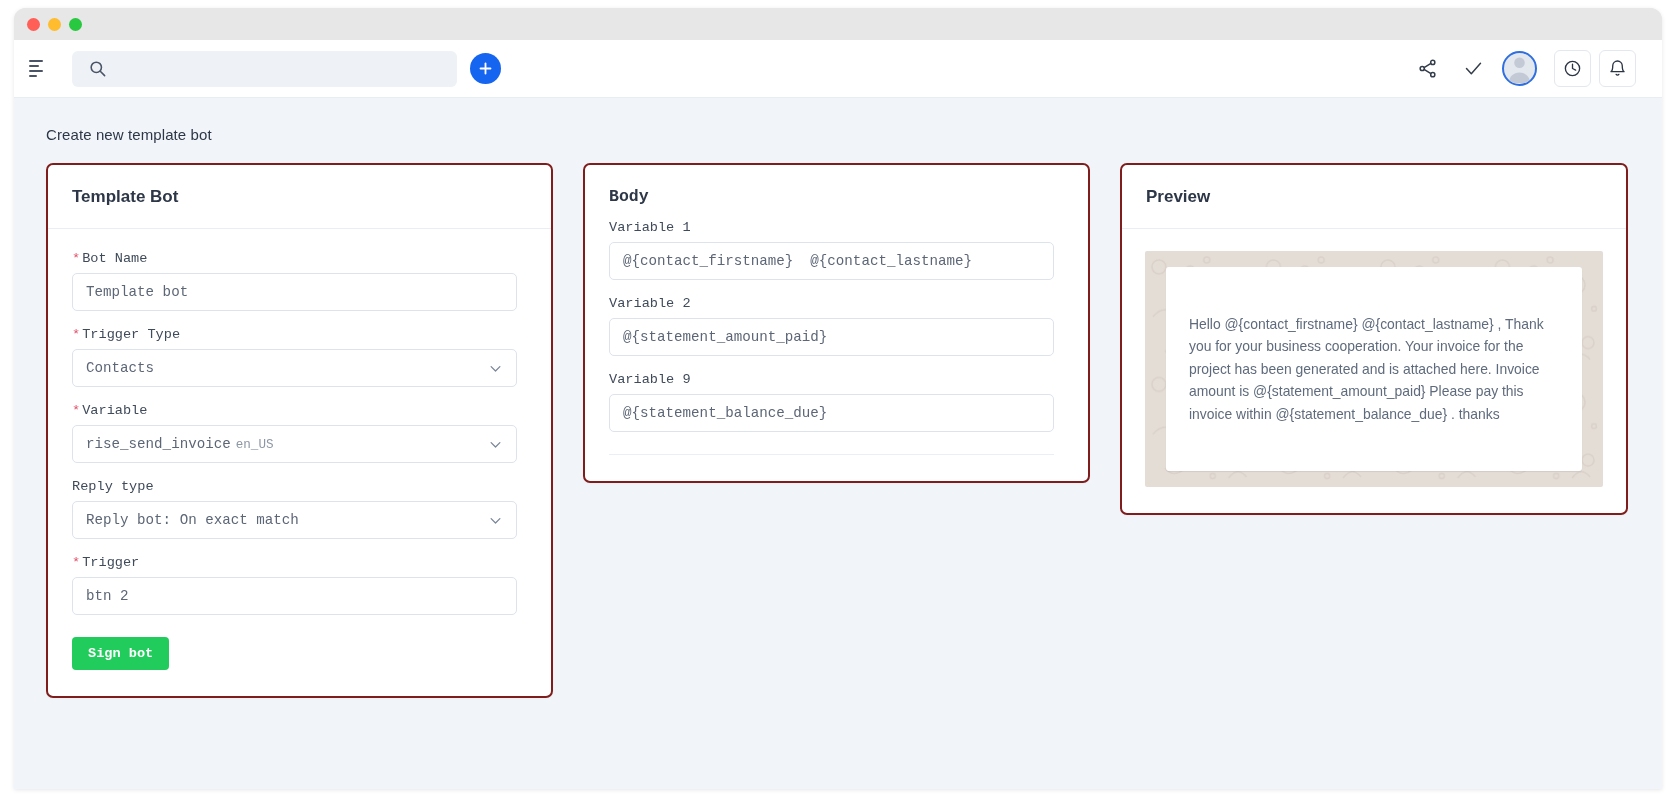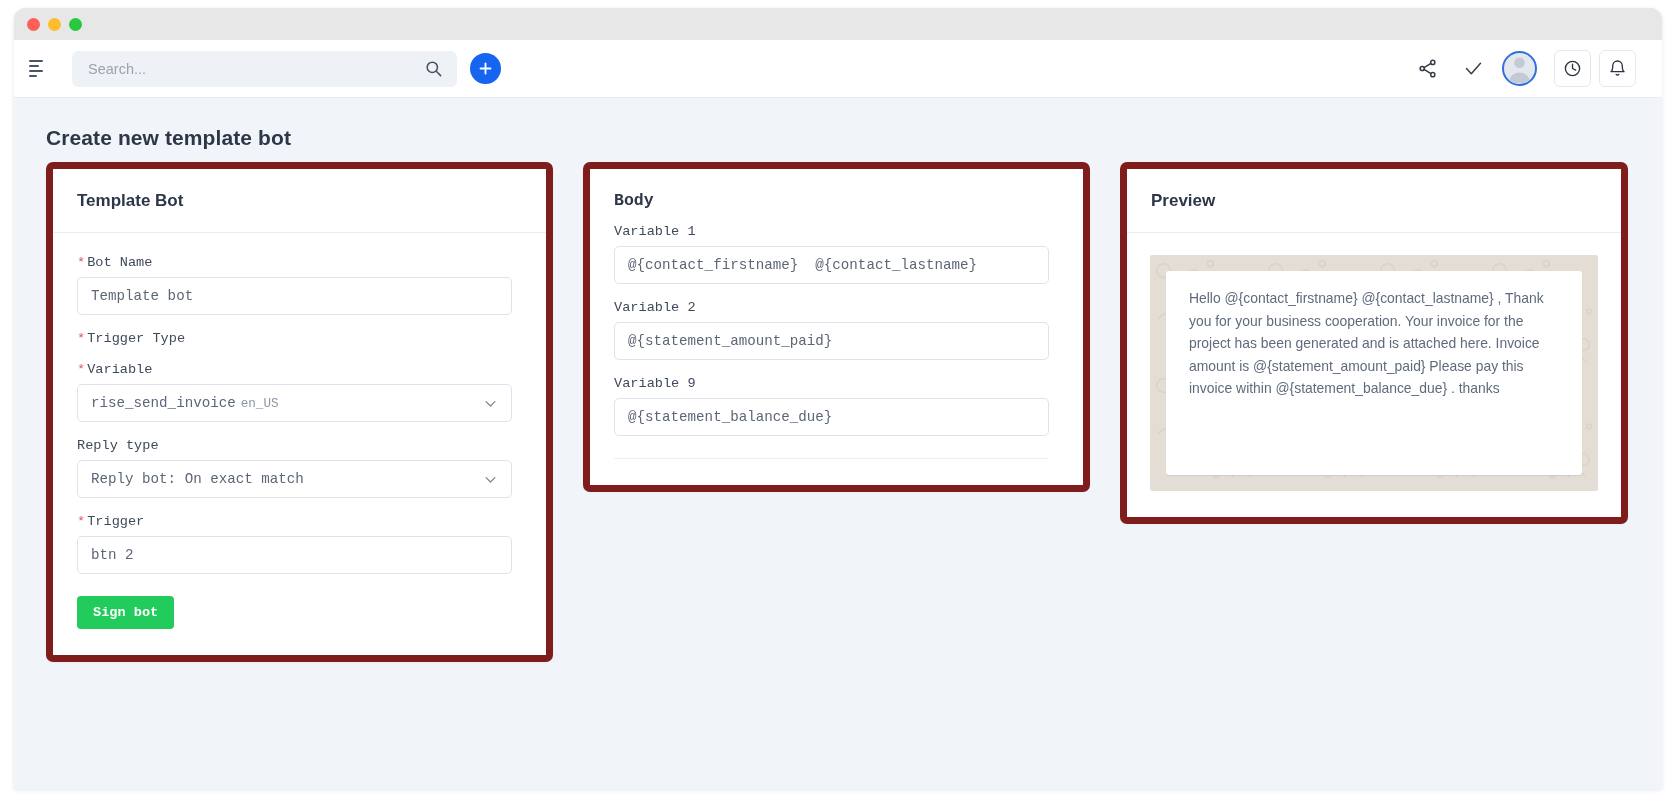--- a/index.html
+++ b/index.html
@@ -133,34 +133,34 @@
   .box-btn svg { width: 19px; height: 19px; }
 
   
   .page {
     flex: 1;
     background: #f1f5f9;
     padding: 28px 32px 0 32px;
     overflow: hidden;
   }
   .page-title {
-    font-size: 21px;
-    font-weight: bold;
+    font-size: 15px;
+    font-weight: normal;
     color: #2d3748;
-    margin-bottom: 12px;
+    margin-bottom: 20px;
     letter-spacing: .1px;
   }
   .columns {
     display: flex;
     gap: 30px;
     align-items: flex-start;
   }
   .card {
     background: #ffffff;
-    border: 7px solid #7f1d1d;
+    border: 2px solid #7f1d1d;
     border-radius: 7px;
     box-shadow: 0 1px 2px rgba(16,24,40,.03);
   }
   .card-head {
     height: 64px;
     border-bottom: 1px solid #e9eef4;
     display: flex;
     align-items: center;
     padding: 0 24px;
     justify-content: space-between;
@@ -253,21 +253,22 @@
   }
   .doodles { position: absolute; inset: 0; opacity: .45; }
   .bubble {
     position: relative;
     width: 416px;
     height: 204px;
     background: #ffffff;
     border-radius: 3px;
     box-shadow: 0 1px 1px rgba(0,0,0,.08);
     display: flex;
-    padding: 16px 23px;
+    align-items: center;
+    padding: 0 23px;
   }
   .bubble-text {
     font-size: 13.9px;
     line-height: 1.62;
     color: #5f6b7c;
   }
 </style>
 </head>
 <body>
 
@@ -284,21 +285,20 @@
     <div class="topbar">
 
       <div class="menu-icon">
         <i></i>
           <i></i>
           <i></i>
           <i></i>
       </div>
 
       <div class="search-wrap">
-        <input class="search-input" type="text" placeholder="Search..." style="">
         <span class="search-icon">
           <svg viewBox="0 0 24 24" fill="none" stroke="currentColor" stroke-width="2" stroke-linecap="round">
               <circle cx="10.5" cy="10.5" r="6.5"></circle>
               <line x1="15.5" y1="15.5" x2="21" y2="21"></line>
             </svg>
         </span>
       </div>
 
       <button class="add-btn">
         <svg viewBox="0 0 24 24" fill="none" stroke="currentColor" stroke-width="2.6" stroke-linecap="round">
@@ -367,20 +367,28 @@
               <span class="label">
                 <span class="req">*</span><span>Bot Name</span>
               </span>
               <input class="input" type="text" value="Template bot" style="">
             </div>
 
             <div class="field">
               <span class="label">
                 <span class="req">*</span><span>Trigger Type</span>
               </span>
+              <div class="select">
+                <span>Contacts</span>
+                <span class="chev">
+                  <svg viewBox="0 0 24 24" fill="none" stroke="currentColor" stroke-width="2" stroke-linecap="round" stroke-linejoin="round">
+                      <polyline points="5,9 12,16 19,9"></polyline>
+                    </svg>
+                </span>
+              </div>
             </div>
 
             <div class="field">
               <span class="label">
                 <span class="req">*</span><span>Variable</span>
               </span>
               <div class="select">
                 <span>
                   <span>rise_send_invoice</span><span class="tpl-lang">en_US</span>
                 </span>

